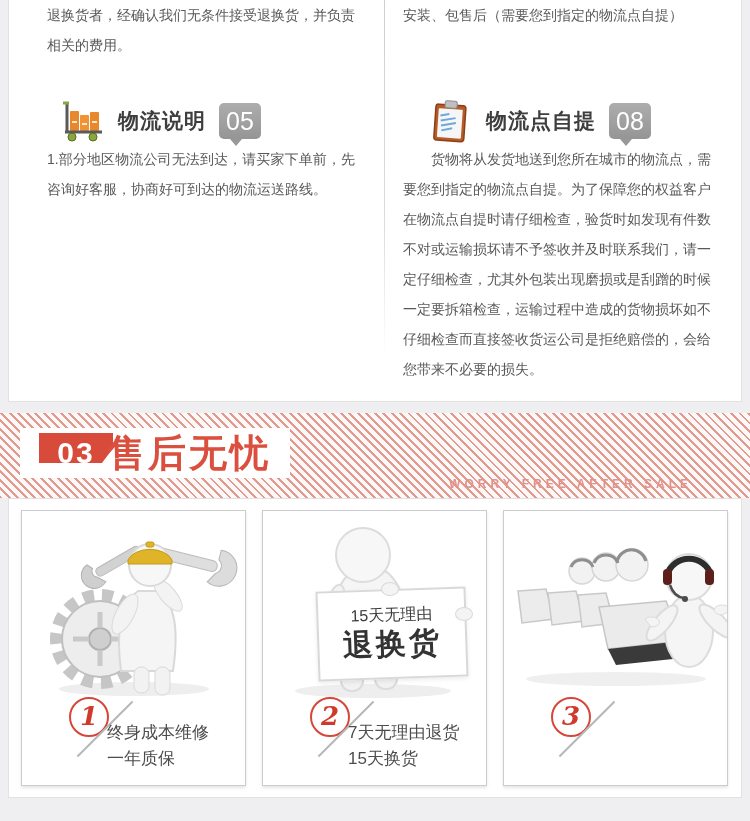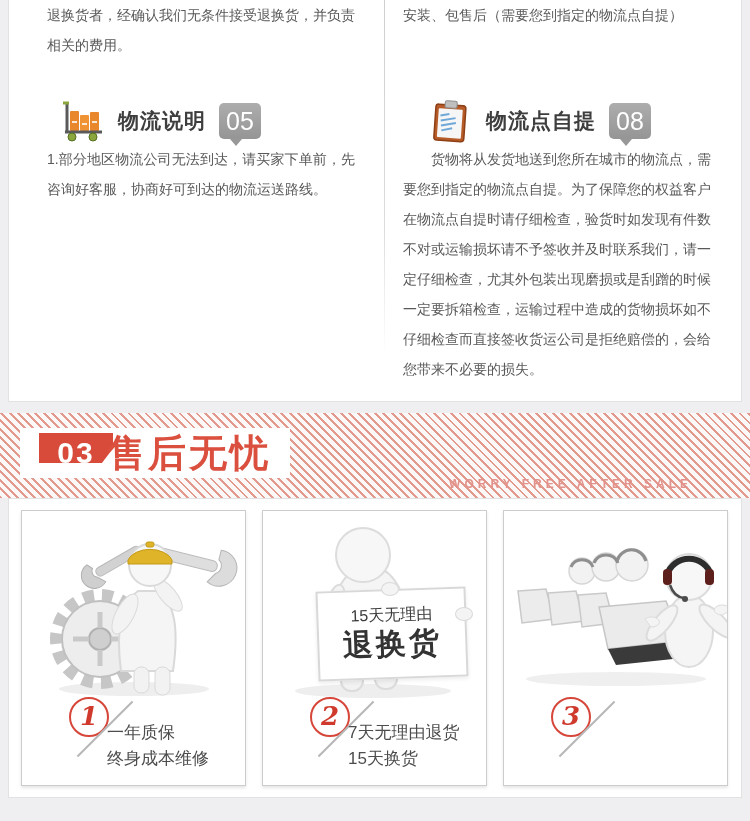--- a/index.html
+++ b/index.html
@@ -216,22 +216,22 @@
       <rect x="133" y="148" width="15" height="28" rx="7" fill="#f2f2f2" stroke="#d9d9d9"></rect>
       <ellipse cx="103" cy="95" rx="9" ry="22" transform="rotate(28 103 95)" fill="#f3f3f3" stroke="#dadada"></ellipse>
       <ellipse cx="146" cy="76" rx="8" ry="20" transform="rotate(-40 146 76)" fill="#f3f3f3" stroke="#dadada"></ellipse>
       <circle cx="128" cy="46" r="21" fill="#f7f7f7" stroke="#dadada" stroke-width="2"></circle>
       <path d="M106 41 A 23 15 0 0 1 150 41 L150 45 L106 45 Z" fill="#e0b428" stroke="#c39b18"></path>
       <rect x="124" y="23" width="8" height="5" rx="2" fill="#e0b428" stroke="#c39b18"></rect>
     </svg>
     <div class="card-num-circle">1</div>
     <div class="card-slash"></div>
     <div class="card-caption">
+      <div>终身成本维修</div>
       <div>一年质保</div>
-      <div>终身成本维修</div>
     </div>
   </div>
 
   <div class="card card-2">
     <svg class="card-figure" viewBox="0 0 223 182">
       <ellipse cx="110" cy="172" rx="78" ry="7" fill="#eeeeee"></ellipse>
       <rect x="78" y="120" width="22" height="52" rx="10" fill="#f2f2f2" stroke="#dcdcdc" stroke-width="2"></rect>
       <rect x="112" y="120" width="22" height="50" rx="10" fill="#f2f2f2" stroke="#dcdcdc" stroke-width="2"></rect>
       <ellipse cx="106" cy="95" rx="36" ry="48" fill="#f5f5f5" stroke="#dcdcdc" stroke-width="2"></ellipse>
       <ellipse cx="70" cy="95" rx="10" ry="30" transform="rotate(14 70 95)" fill="#f4f4f4" stroke="#dcdcdc" stroke-width="2"></ellipse>

